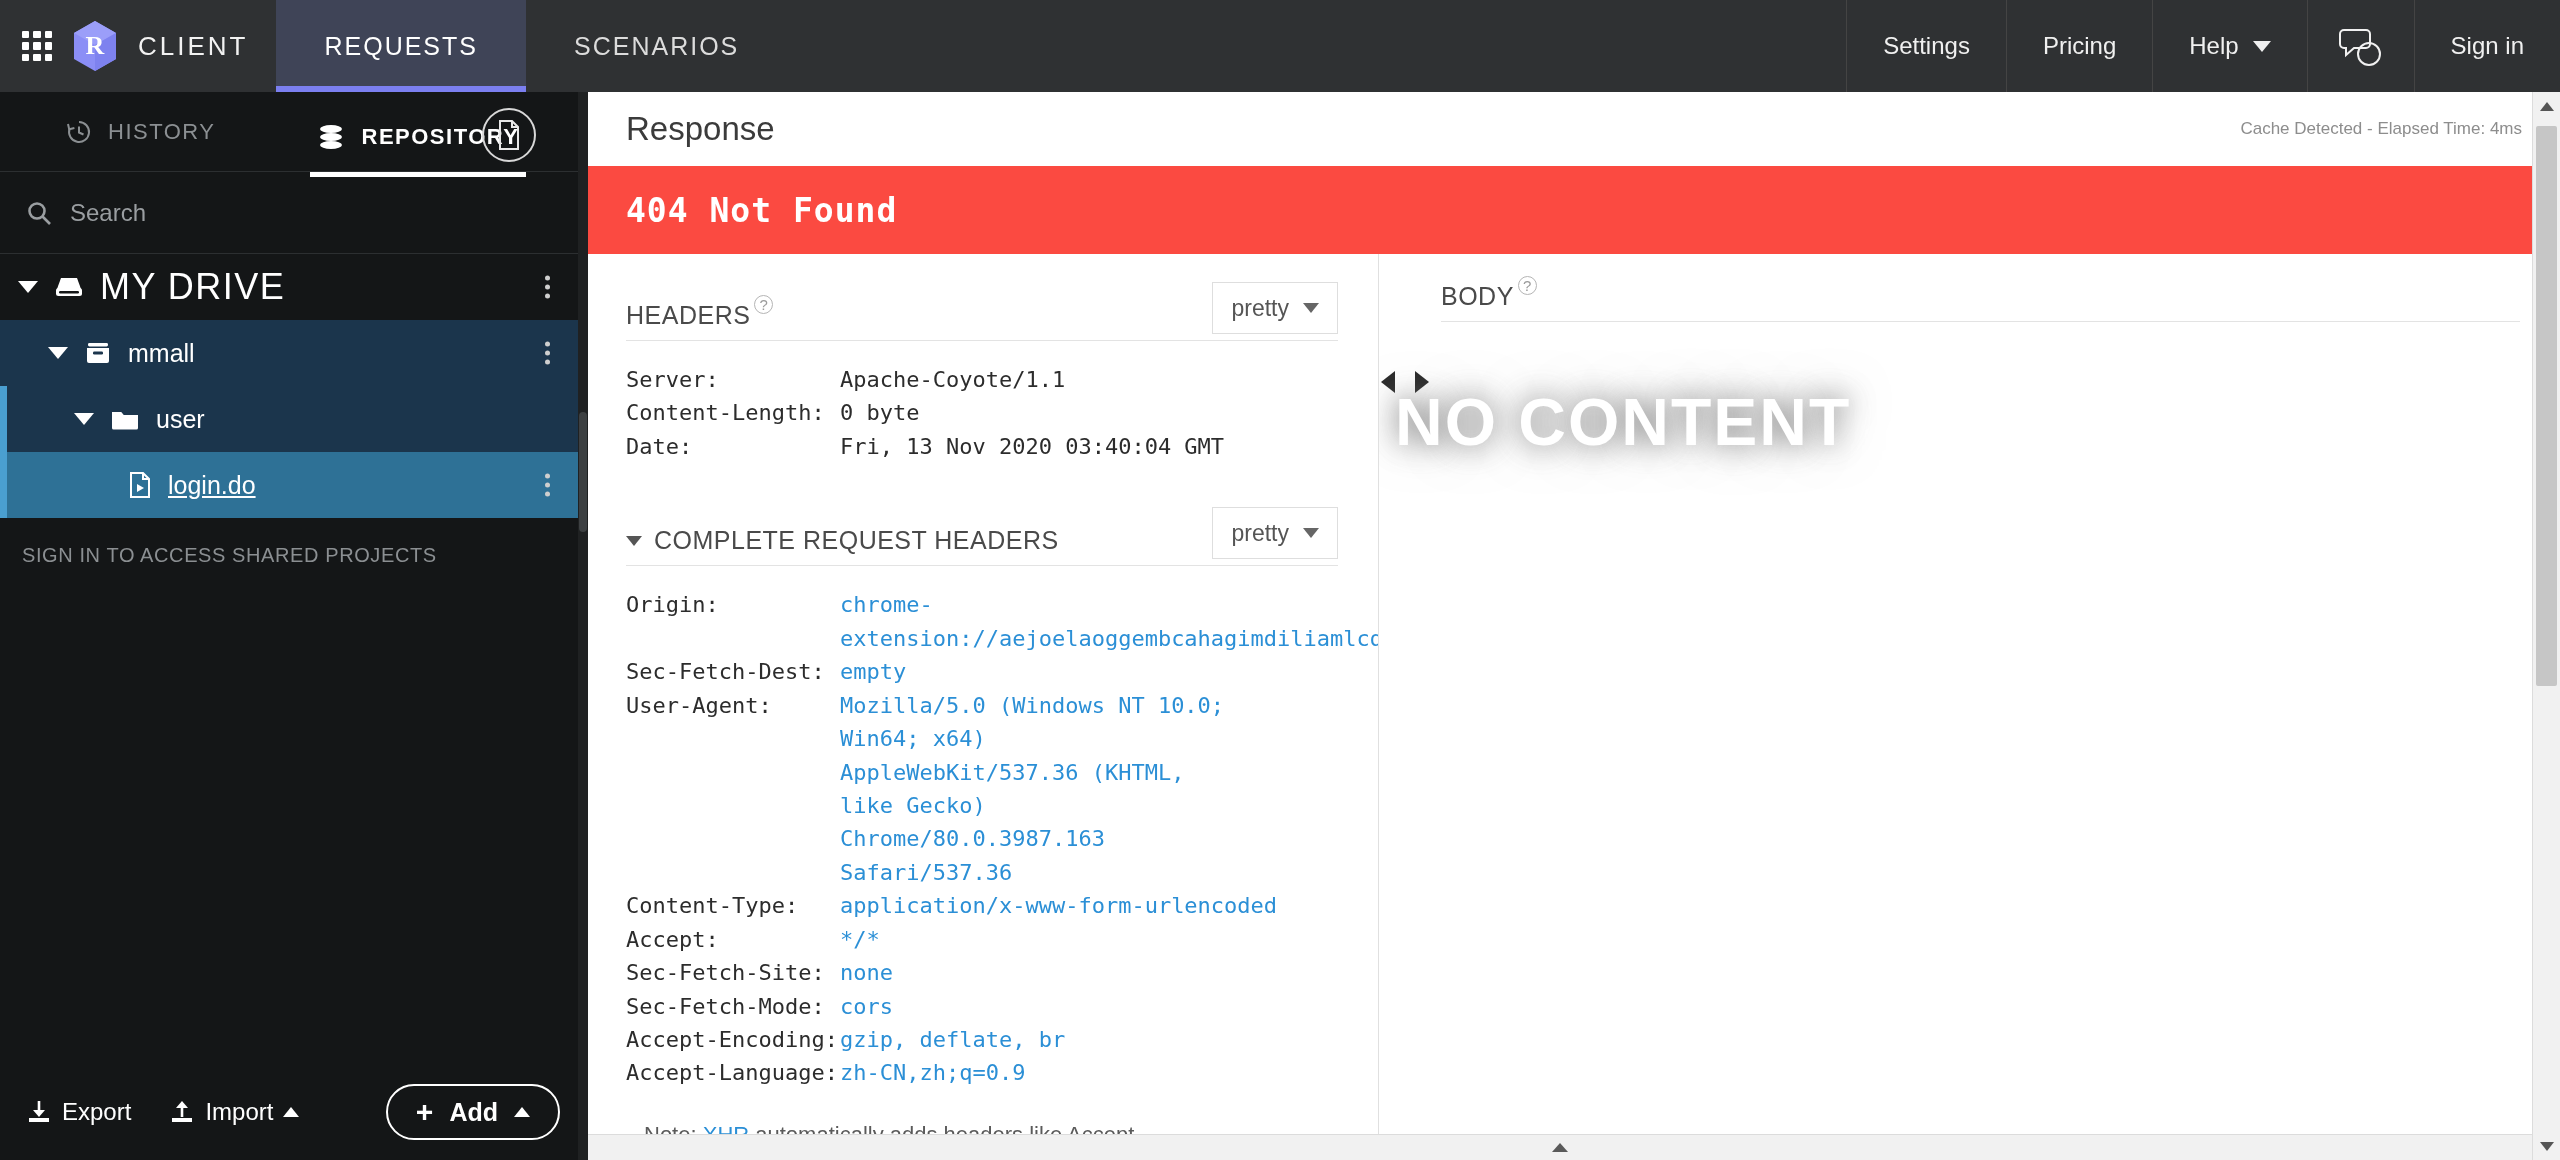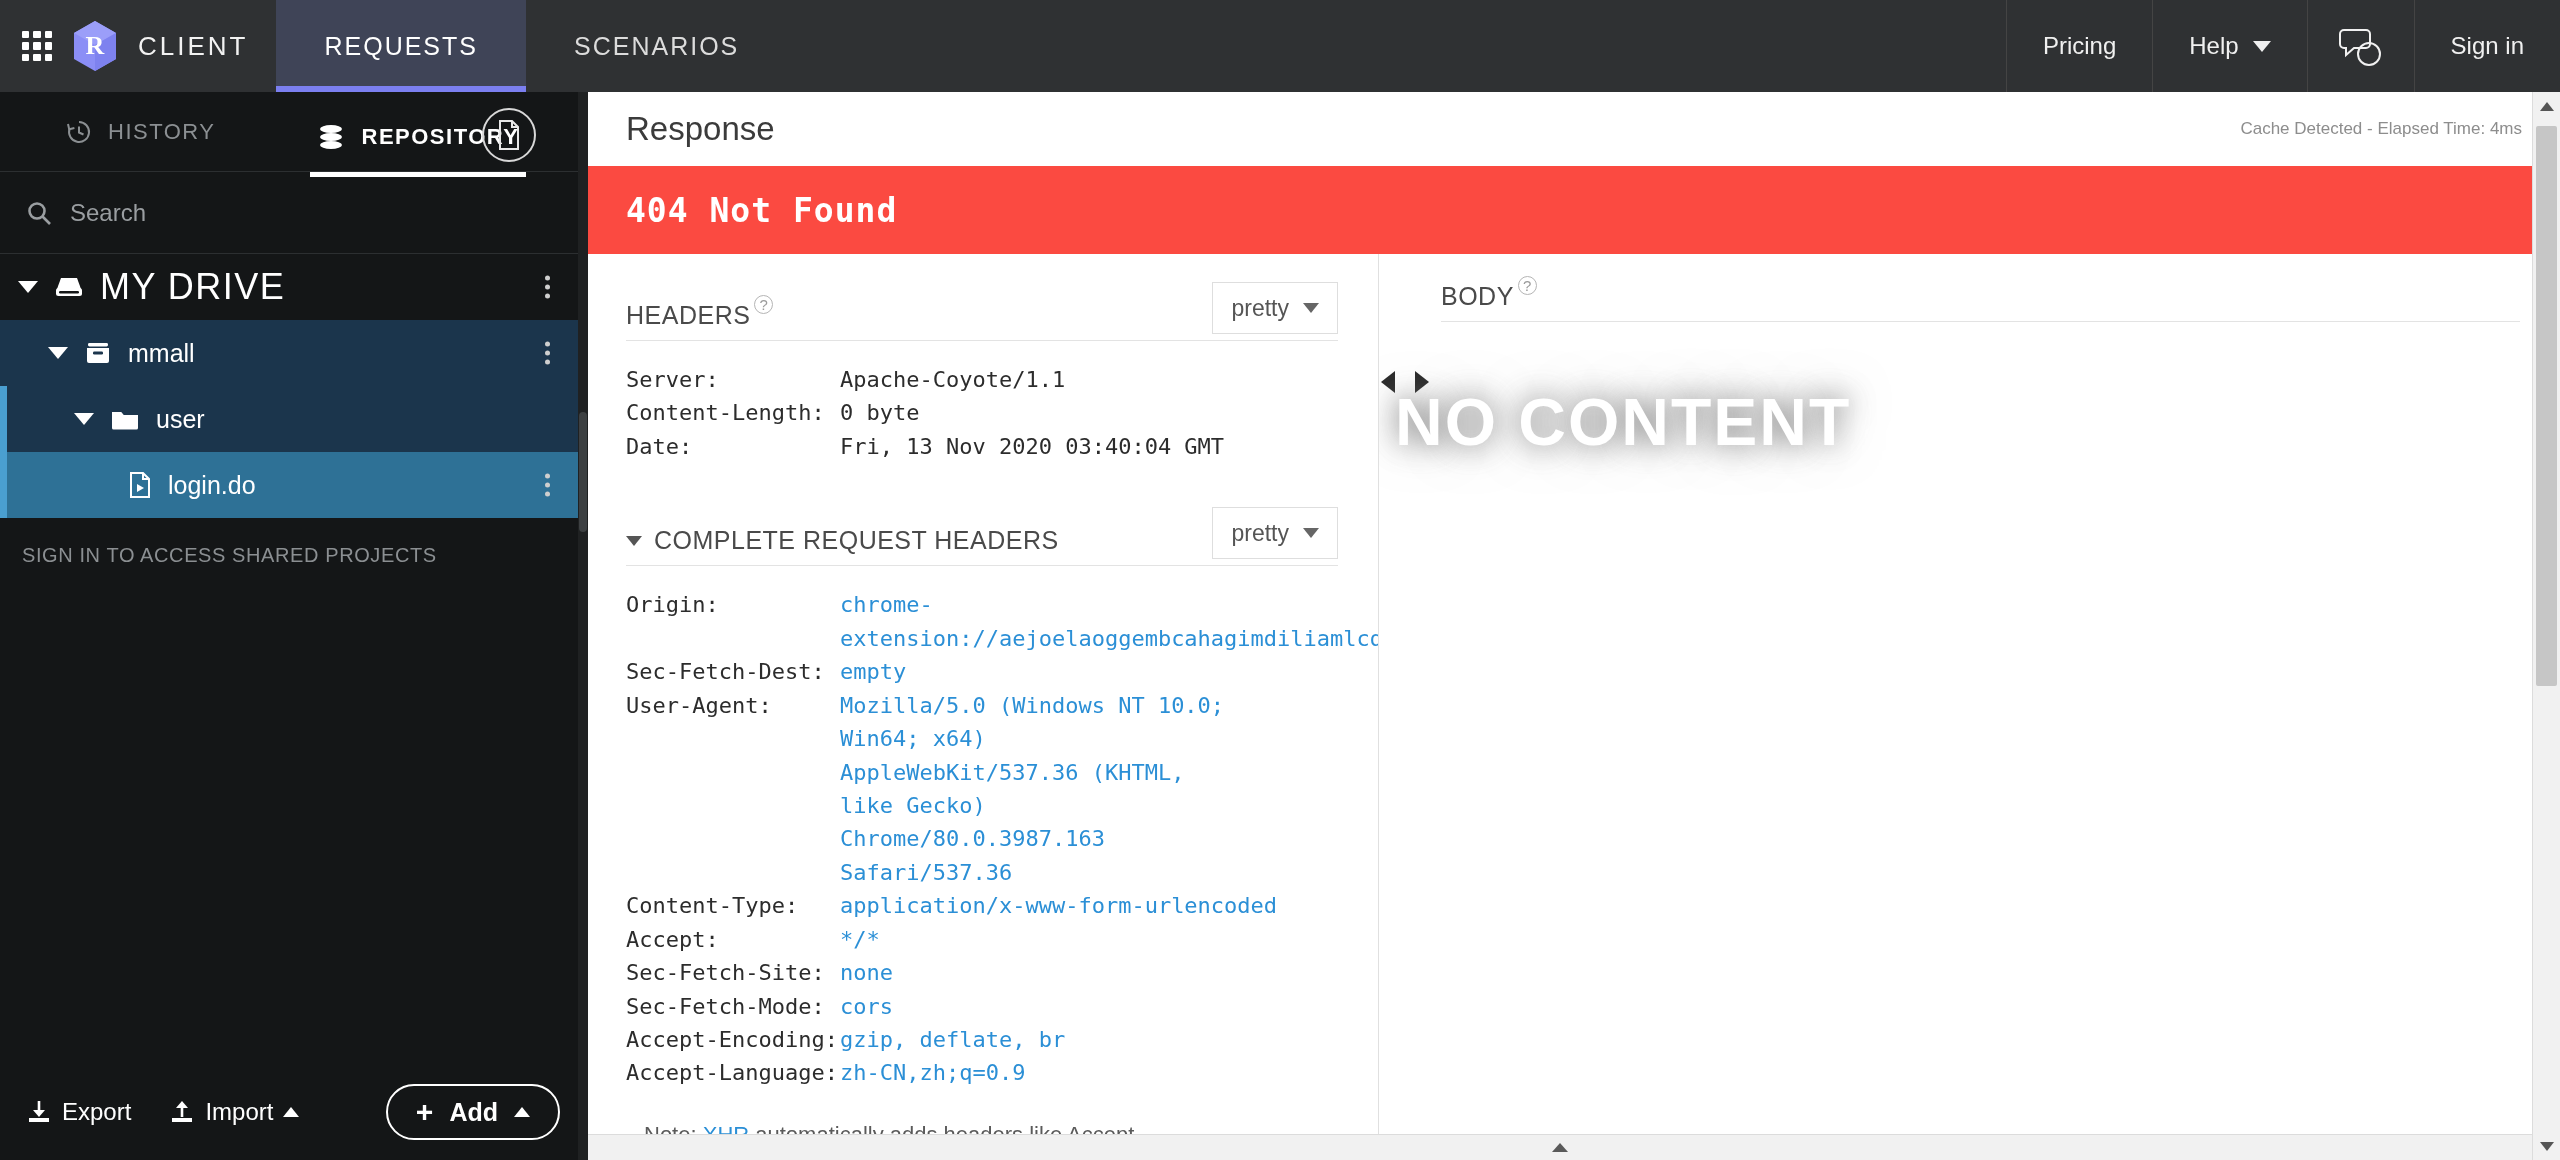--- a/index.html
+++ b/index.html
@@ -76,21 +76,21 @@
     border-top: 12px solid #fff; flex: 0 0 auto; }
   .row .ico { flex: 0 0 auto; display:flex; align-items:center; }
   .row .lbl { white-space: nowrap; }
   .row .dots { position: absolute; right: 38px; top: 50%; transform: translateY(-50%);
     display: flex; flex-direction: column; gap: 4px; }
   .row .dots i { width: 5px; height: 5px; border-radius: 50%; background: #cfcfcf; display:block; }
   .row.drive { padding-left: 18px; gap: 16px; }
   .row.drive .lbl { font-size: 36px; letter-spacing: 1.5px; }
   .row.lvl1 { padding-left: 48px; gap: 16px; background: #1b354c; }
   .row.lvl2 { padding-left: 74px; gap: 16px; background: #1b354c; }
-  .row.lvl3 { padding-left: 128px; gap: 16px; background: #2e7196; }
+  .row.lvl3 { padding-left: 128px; gap: 16px; background: #2e7196; text-decoration: underline; }
   .accent { position: absolute; left: 0; top: 0; bottom: 0; width: 7px; background: #4a9fd0; }
   .sb-note { padding: 26px 0 0 22px; font-size: 20px; color: #8b8f92; letter-spacing: .6px; }
 
   .sb-footer { height: 96px; flex: 0 0 96px; display: flex; align-items: center; padding: 0 26px; gap: 38px;
     position: relative; }
   .foot-btn { display: flex; align-items: center; gap: 10px; color: #fff; font-size: 24px; cursor: pointer; }
   .caret-up { width:0;height:0;border-left:8px solid transparent;border-right:8px solid transparent;
     border-bottom:10px solid #fff; display:inline-block; }
   .add-btn { position: absolute; right: 28px; top: 50%; transform: translateY(-50%);
     height: 56px; padding: 0 28px; border: 2px solid #fff; border-radius: 30px; color: #fff;
@@ -208,20 +208,23 @@
       </div>
       <div class="tb-tab">
         <span>SCENARIOS</span>
       </div>
     </div>
 
     <div class="tb-spacer"></div>
 
     <div class="tb-right">
       <div class="tb-item">
+        <span>Settings</span>
+      </div>
+      <div class="tb-item">
         <span>Pricing</span>
       </div>
       <div class="tb-item">
         <span>Help</span>
         <span class="caret-dn"></span>
       </div>
       <div class="tb-item chat">
         <svg width="46" height="40" viewBox="0 0 46 40">
           <path d="M6 4 h22 a4 4 0 0 1 4 4 v10 a4 4 0 0 1 -4 4 h-12 l-8 7 v-7 h-2 a4 4 0 0 1 -4 -4 v-10 a4 4 0 0 1 4 -4 z" fill="none" stroke="#f0f0f0" stroke-width="2"></path>
           <circle cx="31" cy="28" r="11" fill="none" stroke="#f0f0f0" stroke-width="2"></circle>

